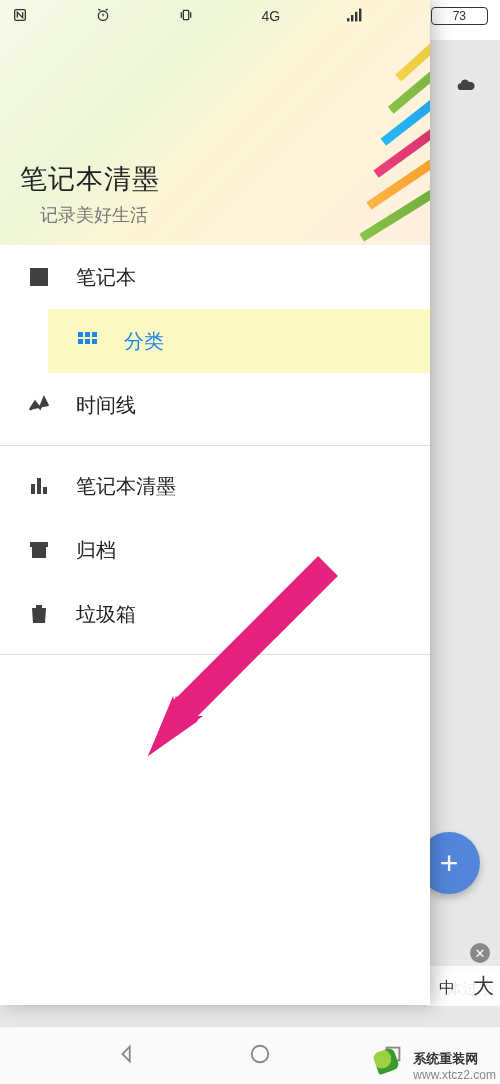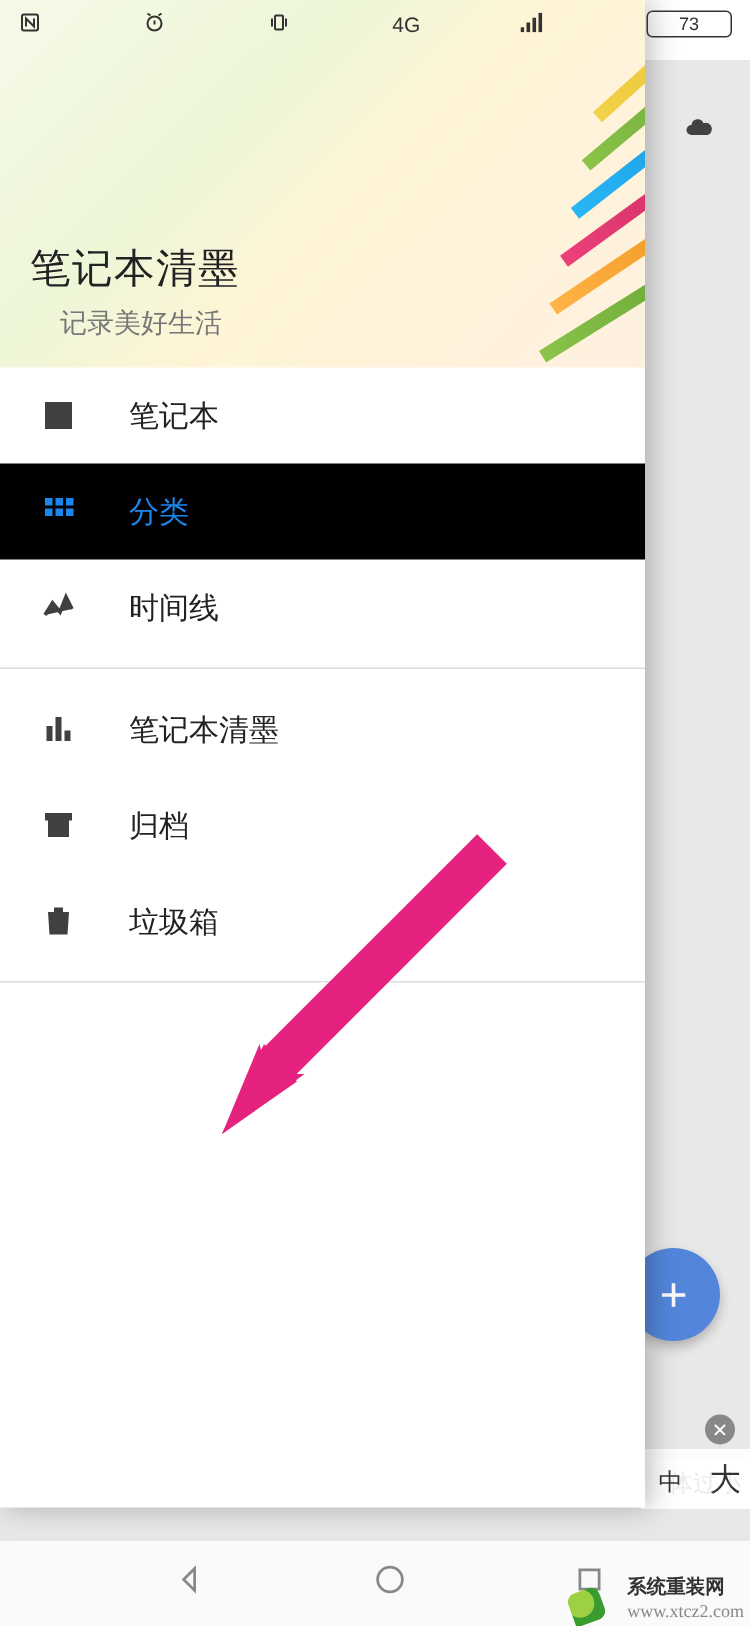--- a/index.html
+++ b/index.html
@@ -20,41 +20,41 @@
     .p1 { background: linear-gradient(90deg,#f2d24a,#e8c030); top: 10px; right: -30px; transform: rotate(-42deg); }
     .p2 { background: linear-gradient(90deg,#8bc34a,#6aa838); top: 45px; right: -25px; transform: rotate(-40deg); }
     .p3 { background: linear-gradient(90deg,#29b6f6,#1a9ae0); top: 80px; right: -20px; transform: rotate(-38deg); }
     .p4 { background: linear-gradient(90deg,#ec407a,#d02d62); top: 115px; right: -15px; transform: rotate(-36deg); }
     .p5 { background: linear-gradient(90deg,#ffb347,#f09820); top: 150px; right: -10px; transform: rotate(-34deg); }
     .p6 { background: linear-gradient(90deg,#8bc34a,#6aa838); top: 185px; right: -5px; transform: rotate(-32deg); }
     .title { font-size: 27px; color: #222; font-weight: 400; margin-bottom: 6px; letter-spacing: 1px; }
     .subtitle { font-size: 18px; color: #777; margin-left: 20px; }
     
     .menu { flex: 1; }
-    .menu-item { height: 64px; display: flex; align-items: center; padding-left: 26px; gap: 34px; font-size: 20px; color: #222; }
-    .menu-item.active { background: #000000; color: #1a87ee; }
+    .menu-item { height: 64px; display: flex; align-items: center; padding-left: 26px; gap: 24px; font-size: 20px; color: #222; }
+    .menu-item.active { background: #fef9c3; color: #1a87ee; margin-left: 48px; }
     .menu-item .icon { width: 26px; height: 26px; display: flex; align-items: center; justify-content: center; }
     .menu-item .icon svg { width: 24px; height: 24px; fill: #404040; }
     .menu-item.active .icon svg { fill: #1a87ee; }
     .divider { height: 1px; background: #ddd; margin: 8px 0; }
     
     .arrow { position: absolute; left: 148px; top: 556px; z-index: 30; pointer-events: none; }
     .arrow svg { width: 200px; height: 200px; }
     
     .fab { position: absolute; right: 20px; bottom: 190px; width: 62px; height: 62px; background: #2e6ed9; border-radius: 50%; display: flex; align-items: center; justify-content: center; color: #fff; font-size: 32px; font-weight: 300; box-shadow: 0 4px 8px rgba(0,0,0,0.3); z-index: 5; opacity: 0.8; }
     
     .bg-footer { position: absolute; right: 0; bottom: 78px; z-index: 5; display: flex; align-items: center; gap: 14px; font-size: 16px; color: #333; background: rgba(255,255,255,0.9); padding: 6px 6px 6px 12px; }
     .close-x { width: 20px; height: 20px; border-radius: 50%; background: #888; color: #fff; display: flex; align-items: center; justify-content: center; font-size: 13px; position: absolute; right: 10px; top: -30px; }
     .size-opts { display: flex; gap: 18px; align-items: baseline; }
     .sz-m { font-size: 16px; } .sz-l { font-size: 21px; font-weight: 500; }
     
     .navbar { position: absolute; bottom: 0; left: 0; right: 0; height: 58px; display: flex; align-items: center; background: #fafafa; border-top: 1px solid #e0e0e0; z-index: 40; }
     .nav-btns { flex: 1; display: flex; justify-content: space-around; align-items: center; padding: 0 40px 0 60px; }
     .nav-btns svg { width: 22px; height: 22px; fill: none; stroke: #888; stroke-width: 2; }
-    .watermark { position: absolute; right: 4px; bottom: 2px; display: flex; align-items: flex-end; gap: 16px; font-size: 13px; color: #333; z-index: 50; font-family: Liberation Serif, serif; }
+    .watermark { position: absolute; right: 4px; bottom: 2px; display: flex; align-items: flex-start; gap: 16px; font-size: 13px; color: #333; z-index: 50; }
     .wm-sub { font-size: 12px; color: #888; }
     .wm-logo { width: 22px; height: 22px; background: radial-gradient(circle at 35% 35%, #9ed043 45%, #3a9b2e 48%); border-radius: 6px 6px 6px 2px; transform: rotate(-20deg); }
   </style>
 </head>
 <body>
 
 <div class="backdrop">
   <div class="bg-cloud">
     <svg viewBox="0 0 24 24">
         <path d="M19 18H6a4 4 0 010-8 5 5 0 019.6-1.5A4.5 4.5 0 0119 18z"></path>

